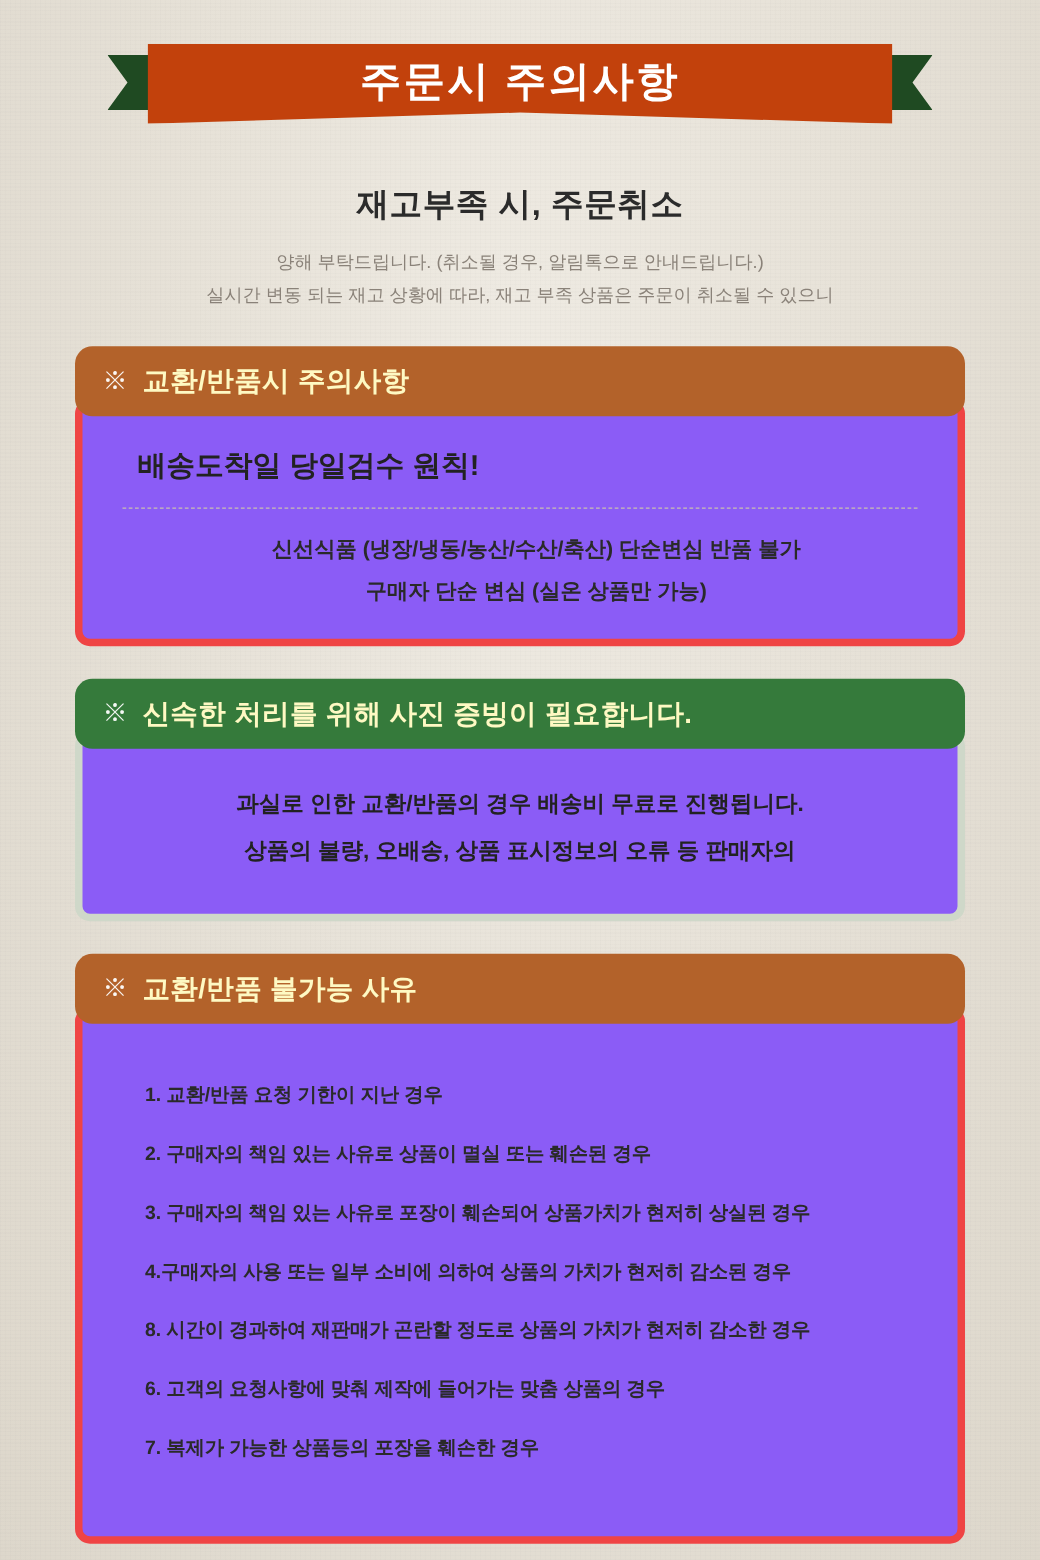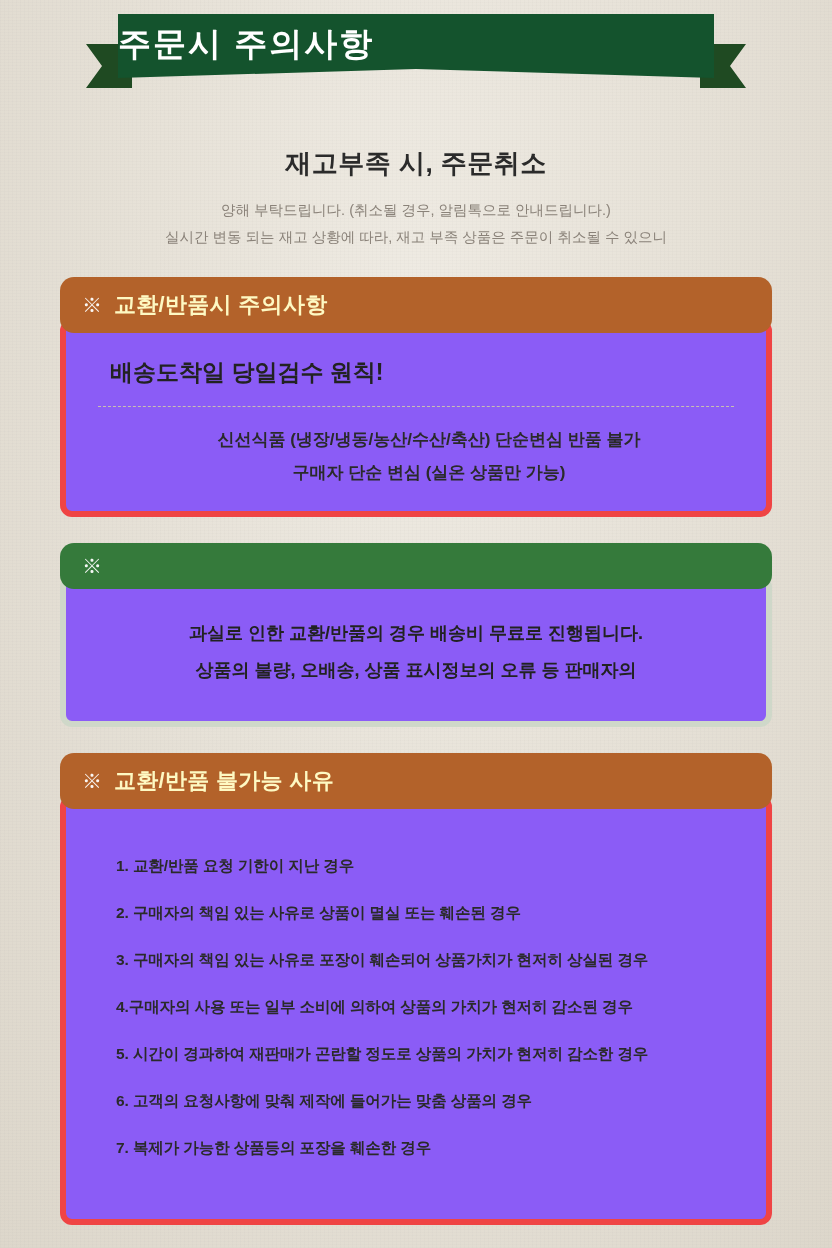--- a/index.html
+++ b/index.html
@@ -44,26 +44,26 @@
     width: 46px;
     height: 44px;
     background: #1f4a22;
   }
   .ribbon-tail.left  { left: 0px;  clip-path: polygon(0 0, 100% 0, 100% 100%, 0 100%, 16px 50%); }
   .ribbon-tail.right { right: 0px; clip-path: polygon(0 0, 100% 0, calc(100% - 16px) 50%, 100% 100%, 0 100%); }
   .ribbon-main {
     position: absolute;
     left: 32px;
     right: 32px;
-    top: 14px;
+    top: 35px;
     height: 64px;
-    background: #14532d;
+    background: #c2410c;
     display: flex;
     align-items: center;
-    justify-content: flex-start;
+    justify-content: center;
     clip-path: polygon(0 0, 100% 0, 100% 100%, 50% 86%, 0 100%);
   }
   .ribbon-main .ribbon-title {
     color: #ffffff;
     font-size: 33px;
     font-weight: bold;
     letter-spacing: 2px;
     line-height: 1;
     margin-bottom: 6px;
   }
@@ -203,40 +203,41 @@
       <div class="big-line">배송도착일 당일검수 원칙!</div>
       <hr class="dashed">
       <div class="mid-line">신선식품 (냉장/냉동/농산/수산/축산) 단순변심 반품 불가</div>
       <div class="mid-line">구매자 단순 변심 (실온 상품만 가능)</div>
     </div>
   </div>
 
   <div class="section">
     <div class="sec-head green">
       <span class="sec-mark">※</span>
+      <span class="sec-title">신속한 처리를 위해 사진 증빙이 필요합니다.</span>
     </div>
     <div class="sec-body green-body">
       <div class="green-text">
         <div>과실로 인한 교환/반품의 경우 배송비 무료로 진행됩니다.</div>
         <div>상품의 불량, 오배송, 상품 표시정보의 오류 등 판매자의</div>
       </div>
     </div>
   </div>
 
   <div class="section">
     <div class="sec-head brown">
       <span class="sec-mark">※</span>
       <span class="sec-title">교환/반품 불가능 사유</span>
     </div>
     <div class="sec-body tall-body">
       <ul class="reason-list">
         <li>1. 교환/반품 요청 기한이 지난 경우</li>
         <li>2. 구매자의 책임 있는 사유로 상품이 멸실 또는 훼손된 경우</li>
         <li>3. 구매자의 책임 있는 사유로 포장이 훼손되어 상품가치가 현저히 상실된 경우</li>
         <li>4.구매자의 사용 또는 일부 소비에 의하여 상품의 가치가 현저히 감소된 경우</li>
-        <li>5. 시간이 경과하여 재판매가 곤란할 정도로 상품의 가치가 현저히 감소한 경우</li>
+        <li>8. 시간이 경과하여 재판매가 곤란할 정도로 상품의 가치가 현저히 감소한 경우</li>
         <li>6. 고객의 요청사항에 맞춰 제작에 들어가는 맞춤 상품의 경우</li>
         <li>7. 복제가 가능한 상품등의 포장을 훼손한 경우</li>
       </ul>
     </div>
   </div>
 
 </div>
 
 </body></html>

